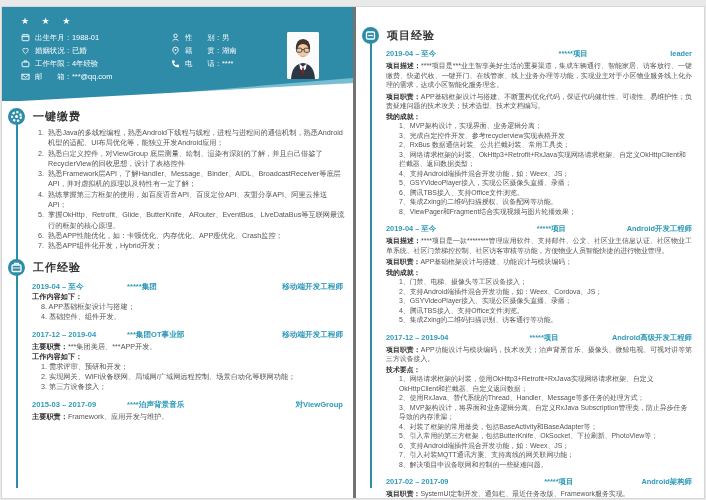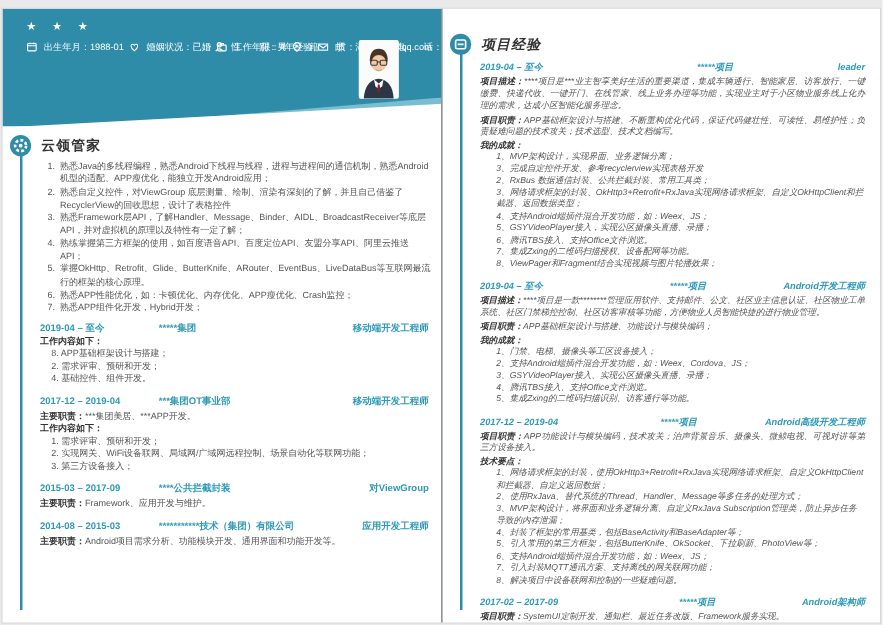--- a/index.html
+++ b/index.html
@@ -1,28 +1,28 @@
 <!DOCTYPE html>
 <html><head>
 <meta charset="utf-8">
 <style>
   html,body{margin:0;padding:0;}
   body{width:706px;height:500px;background:#e9e9e9;font-family:"Liberation Sans",sans-serif;overflow:hidden;}
   .frame{position:relative;width:706px;height:500px;}
   .sheet{position:absolute;top:6px;left:1px;right:1px;bottom:1px;background:#fff;border:1px solid #d7d7d7;display:flex;box-sizing:border-box;}
   .col{width:50%;position:relative;box-sizing:border-box;overflow:hidden;}
-  .col.right{border-left:1px solid #737373;font-style:italic;}
+  .col.right{border-left:3px solid #737373;}
   .col.left::before{content:"";position:absolute;left:14px;top:102px;bottom:10px;width:2px;background:#2e8ca9;}
   .col.right::before{content:"";position:absolute;left:14px;top:36px;bottom:10px;width:2px;background:#2e8ca9;}
 
   
   .hero{position:relative;background:#2e8ca9;height:94px;color:#fff;z-index:2;}
   .stars{padding:9px 0 0 19px;font-size:9px;letter-spacing:5px;color:#fff;}
   .hero-fields{display:flex;padding:7px 0 0 19px;}
-  .fcol{display:flex;flex-direction:row;gap:4px;}
+  .fcol{display:flex;flex-direction:column;gap:4px;}
   .fcol.first{width:150px;}
   .frow{display:flex;align-items:center;font-size:7.4px;line-height:9px;white-space:nowrap;}
   .ficon{width:9px;height:9px;margin-right:5px;display:inline-flex;flex:none;}
   .ficon svg{width:9px;height:9px;}
   .flabel{opacity:.95;}
   .avatar{position:absolute;top:25px;right:34px;width:32px;height:47px;background:#fbfbfb;border-radius:2px;overflow:hidden;}
   .hero-slash{position:absolute;left:0;bottom:-1px;width:100%;height:24px;display:block;}
 
   
   .sec{position:relative;z-index:1;}
@@ -159,73 +159,74 @@
       </div>
 
       <div class="sec">
         <div class="sec-head">
           <span class="sec-icon">
             <svg viewBox="0 0 17 17">
                 <circle cx="8.5" cy="8.5" r="4.4" fill="none" stroke="#fff" stroke-width="2.1" stroke-dasharray="2.3 1.7"></circle>
                 <circle cx="8.5" cy="8.5" r="1.5" fill="#fff"></circle>
               </svg>
           </span>
-          <h2 class="sec-title">云领管家</h2>
+          <h2 class="sec-title">一键缴费</h2>
         </div>
         <ol class="ability-list" id="abilityList">
-            <li>熟悉Java的多线程编程，熟悉Android下线程与线程，进程与进程间的通信机制，熟悉Android机型的适配、APP瘦优化，能独立开发Android应用；</li>
+            <li>熟悉Java的多线程编程，熟悉Android下线程与线程，进程与进程间的通信机制，熟悉Android机型的适配、UI布局优化等，能独立开发Android应用；</li>
             <li>熟悉自定义控件，对ViewGroup 底层测量、绘制、渲染有深刻的了解，并且自己借鉴了RecyclerView的回收思想，设计了表格控件</li>
             <li>熟悉Framework层API，了解Handler、Message、Binder、AIDL、BroadcastReceiver等底层API，并对虚拟机的原理以及特性有一定了解；</li>
             <li>熟练掌握第三方框架的使用，如百度语音API、百度定位API、友盟分享API、阿里云推送API；</li>
             <li>掌握OkHttp、Retrofit、Glide、ButterKnife、ARouter、EventBus、LiveDataBus等互联网最流行的框架的核心原理。</li>
             <li>熟悉APP性能优化，如：卡顿优化、内存优化、APP瘦优化、Crash监控；</li>
             <li>熟悉APP组件化开发，Hybrid开发；</li>
           </ol>
       </div>
 
       <div class="sec">
+        <div class="sec-head">
+          <span class="sec-icon">
+            <svg viewBox="0 0 17 17">
+                <rect x="4" y="6" width="9" height="6.5" rx="1" fill="none" stroke="#fff" stroke-width="1.3"></rect>
+                <path d="M6.7 6 v-1.6 h3.6 v1.6" fill="none" stroke="#fff" stroke-width="1.3"></path>
+                <line x1="4" y1="9" x2="13" y2="9" stroke="#fff" stroke-width="0.9"></line>
+              </svg>
+          </span>
+          <h2 class="sec-title">工作经验</h2>
+        </div>
         <div id="workEntries">
             <div class="entry">
               <div class="erow">
                 <span class="edate">2019-04 – 至今</span>
                 <span class="emid">*****集团</span>
                 <span class="erole">移动端开发工程师</span>
               </div>
               <div class="clabel">工作内容如下：</div>
               <div class="wline">8. APP基础框架设计与搭建；</div>
-              <div class="wline">2. 需求评审、预研和开发；</div>
               <div class="wline">4. 基础控件、组件开发。</div>
             </div>
             <div class="entry">
               <div class="erow">
                 <span class="edate">2017-12 – 2019-04</span>
                 <span class="emid">***集团OT事业部</span>
                 <span class="erole">移动端开发工程师</span>
               </div>
               <p class="duty"><b>主要职责：</b><span>***集团美居、***APP开发。</span></p>
               <div class="clabel">工作内容如下：</div>
               <div class="wline">1. 需求评审、预研和开发；</div>
               <div class="wline">2. 实现网关、WiFi设备联网、局域网/广域网远程控制、场景自动化等联网功能；</div>
               <div class="wline">3. 第三方设备接入；</div>
             </div>
             <div class="entry">
               <div class="erow">
                 <span class="edate">2015-03 – 2017-09</span>
-                <span class="emid">****公共拦截封装</span>
+                <span class="emid">****泊声背景音乐</span>
                 <span class="erole">对ViewGroup</span>
               </div>
               <p class="duty"><b>主要职责：</b><span>Framework、应用开发与维护。</span></p>
-            </div>
-            <div class="entry">
-              <div class="erow">
-                <span class="edate">2014-08 – 2015-03</span>
-                <span class="emid">***********技术（集团）有限公司</span>
-                <span class="erole">应用开发工程师</span>
-              </div>
-              <p class="duty"><b>主要职责：</b><span>Android项目需求分析、功能模块开发、通用界面和功能开发等。</span></p>
             </div>
           </div>
       </div>
     </div>
 
     <div class="col right">
       <div class="sec">
         <div class="sec-head" style="margin-top:20px">
           <span class="sec-icon">
             <svg viewBox="0 0 17 17">

